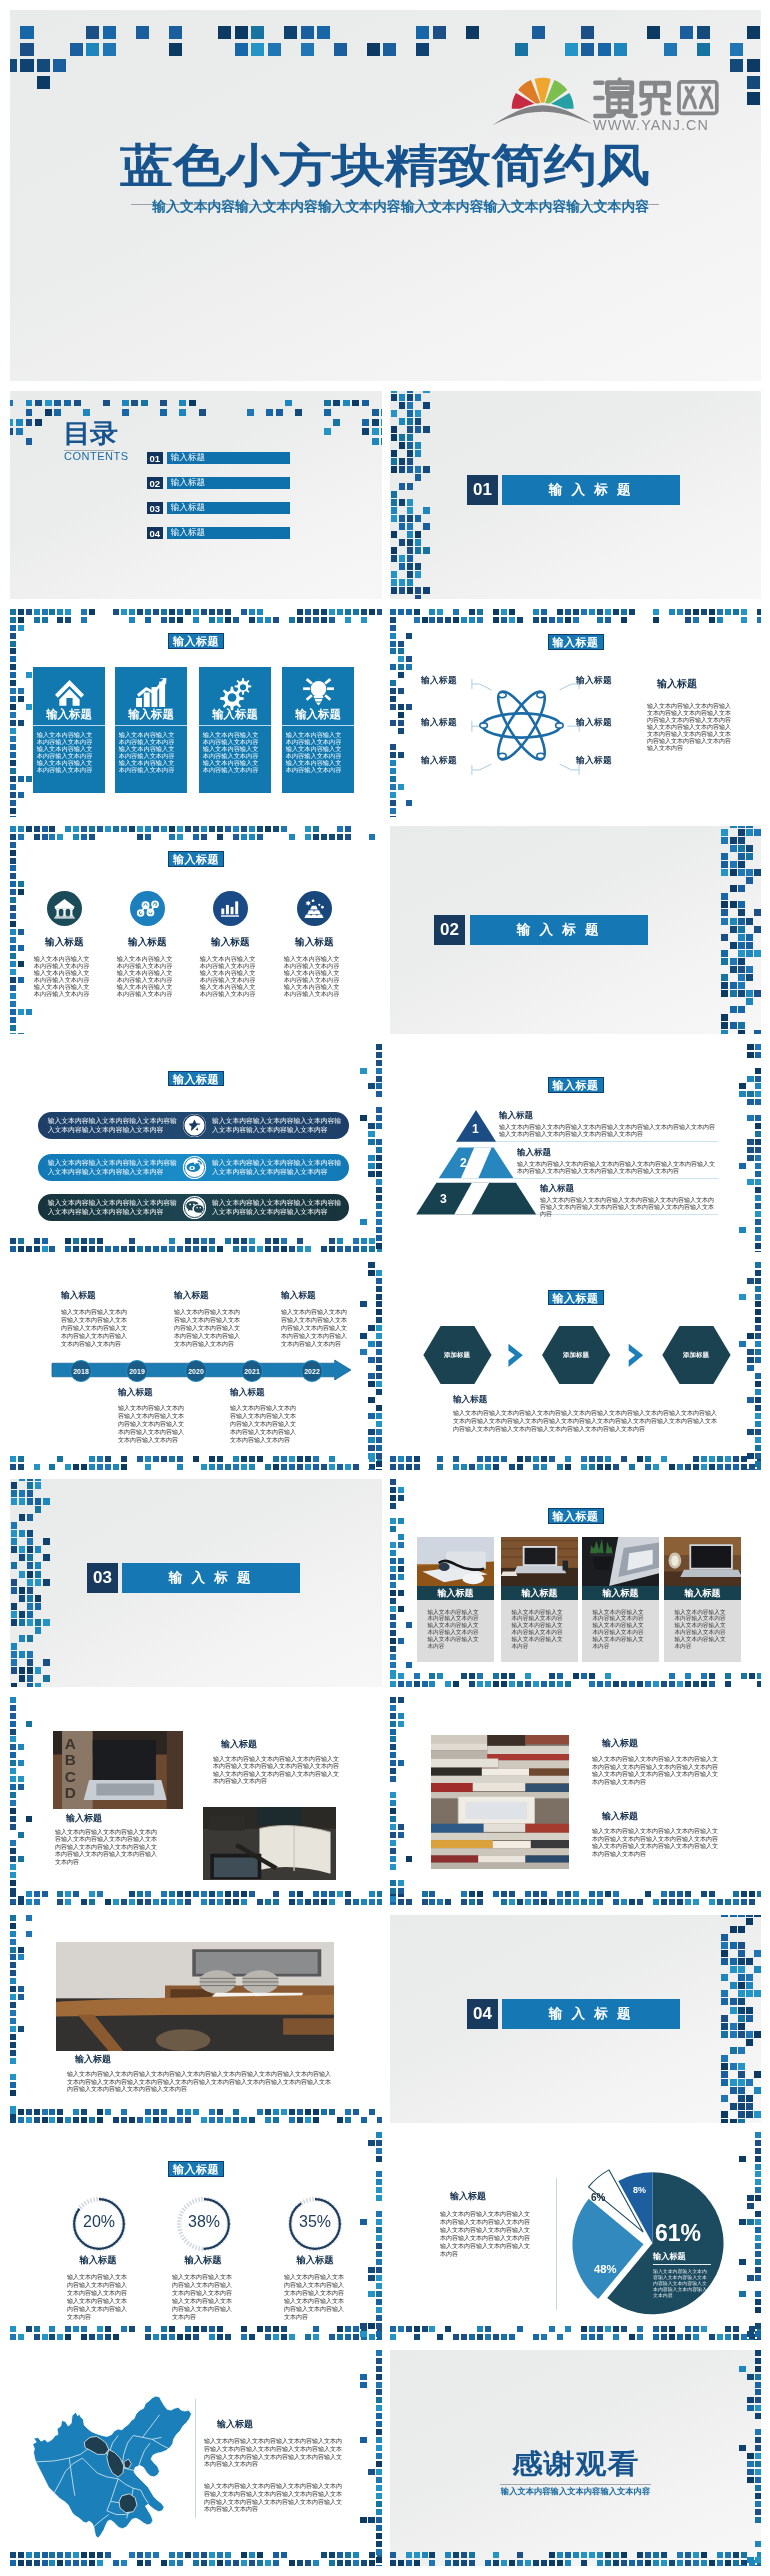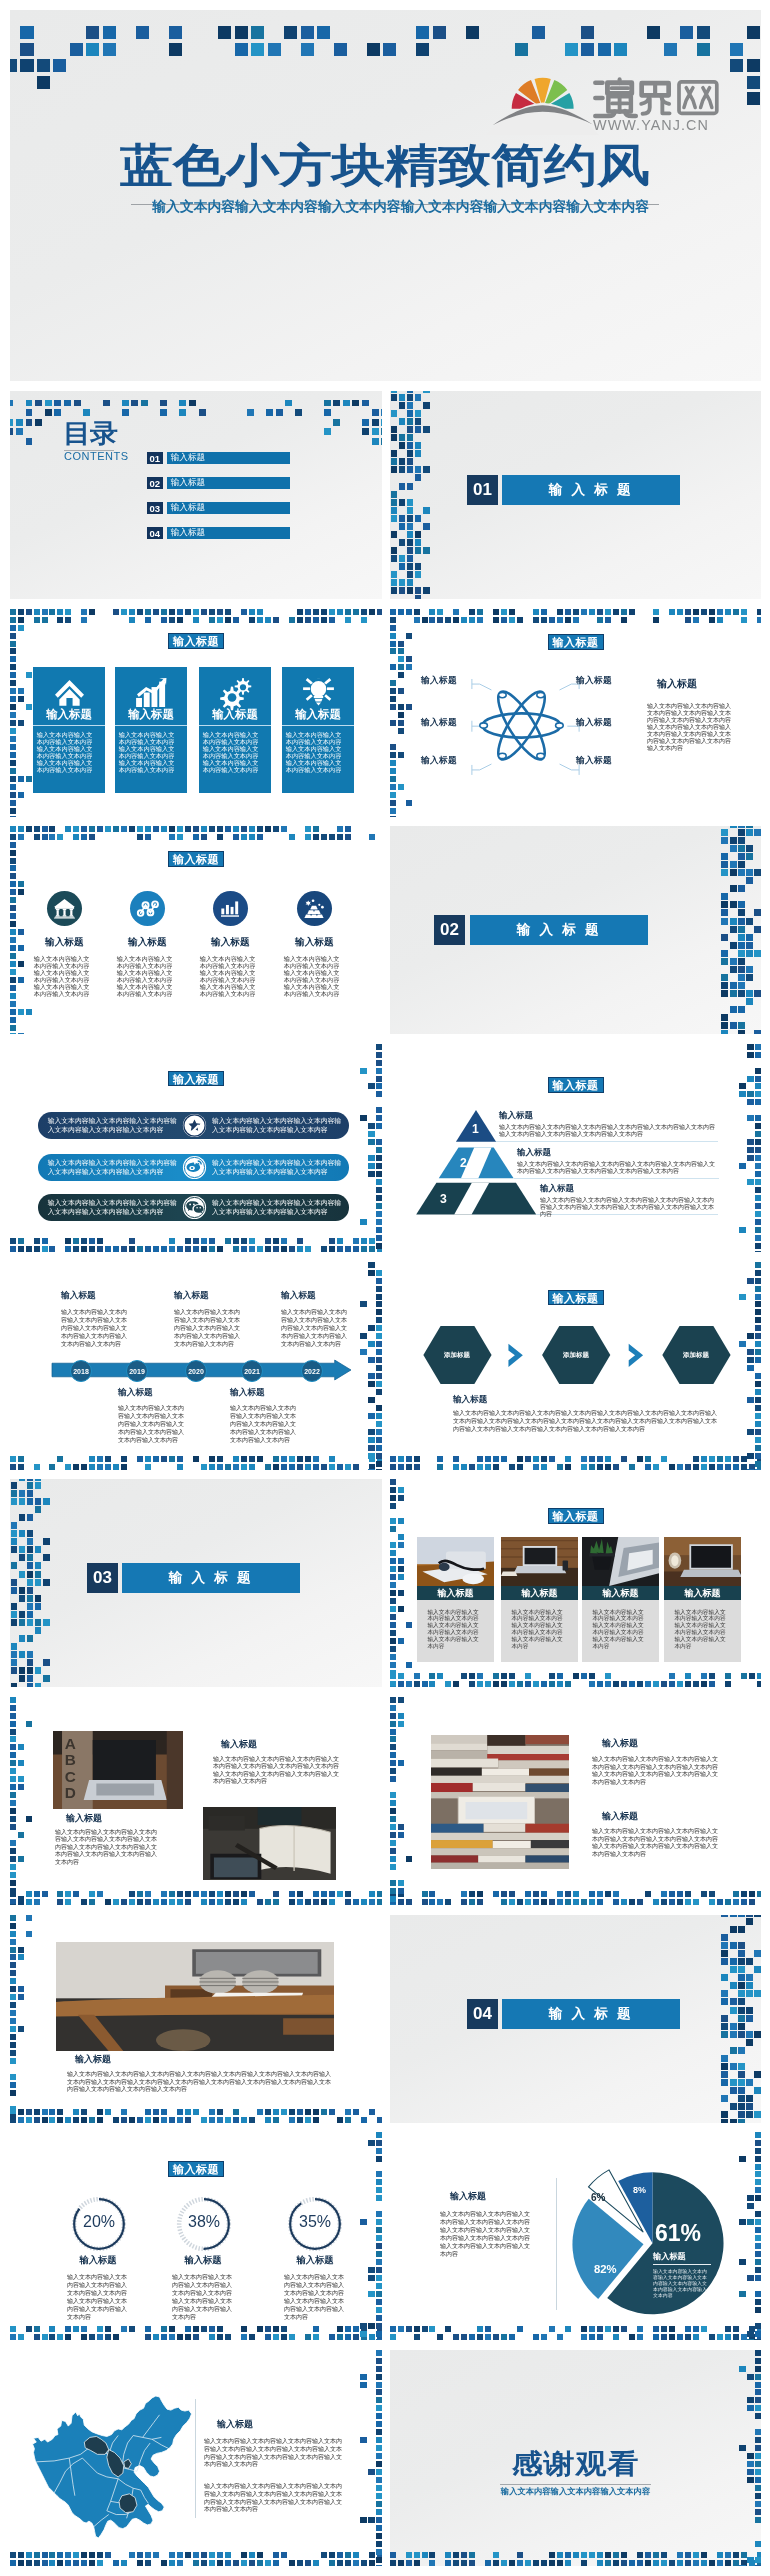--- a/index.html
+++ b/index.html
@@ -2558,21 +2558,21 @@
         <span>输入文本内容输入文本内容输入文本内容输入文本内容输入文本内容输入文本内容输入文本内容输入文本内容输入文本内容输入文本内容输入文本内容输入文本内容输入文本内容</span>
       </div>
   <div class="s19-div"></div>
   <svg class="pie" width="181" height="169" viewBox="-100 -95 200 186">
     <path d="M0 0 L0 -78.5 A78.5 78.5 0 1 1 -50.04 60.49 Z" fill="#1c4a5e"></path>
     <path d="M-9.96 0.94 L-59.99 61.43 A78.5 78.5 0 0 1 -70.44 -49.10 Z" fill="#3289bd"></path>
     <path d="M-10.20 -12.33 L-70.68 -62.37 A78.5 78.5 0 0 1 -48.02 -81.12 Z" fill="#ffffff" stroke="#1c4a5e" stroke-width="1.2"></path>
     <path d="M0 0 L-37.82 -68.79 A78.5 78.5 0 0 1 0 -78.5 Z" fill="#1d5f9e"></path>
   </svg>
   <div class="pl61">61%</div>
-  <div class="pl25">82%</div>
+  <div class="pl25">48%</div>
   <div class="pl8">8%</div>
   <div class="pl6">6%</div>
   <div class="s19-ct">输入标题</div>
   <div class="s19-cr"></div>
   <div class="s19-cb cbody">
         <span>输入文本内容输入文本内容输入文本内容输入文本内容输入文本内容输入文本内容输入文本内容输入文本内容</span>
       </div>
 </div>
 
 <div class="slide white" id="s20" style="left:10px;top:2350px;width:372px;height:216px;">

